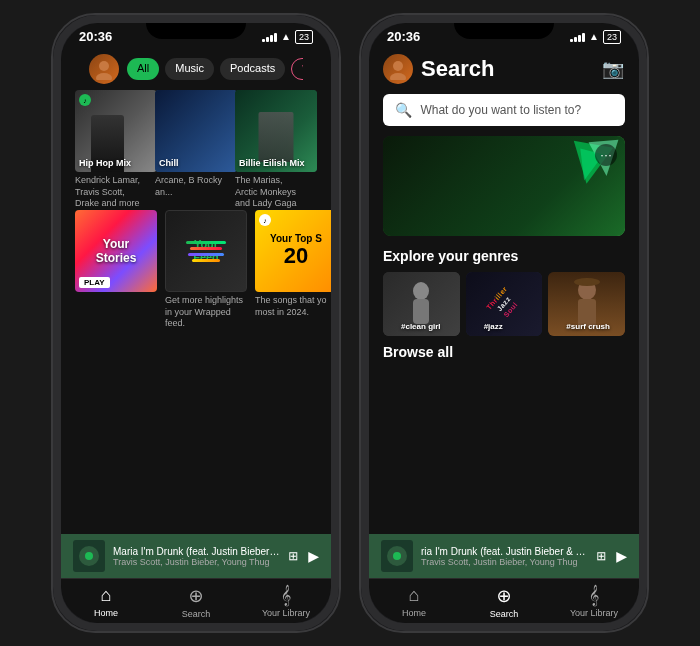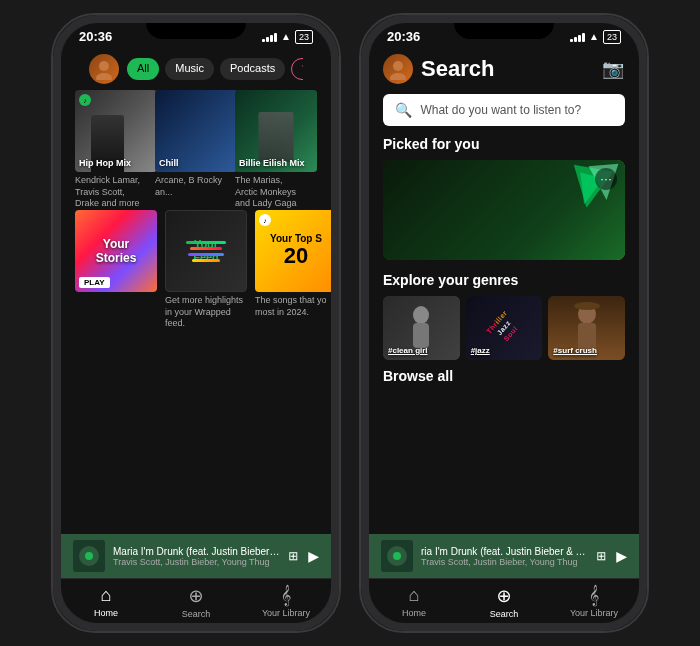--- a/index.html
+++ b/index.html
@@ -511,26 +511,25 @@
     }
     .genre-jazz {
       background: linear-gradient(135deg, #1a1a2e, #16213e);
     }
     .genre-surf {
       background: linear-gradient(135deg, #2d1a0a, #5c3316);
     }
     .genre-label {
       position: absolute;
       bottom: 5px;
-      left: 5px;
+      left: 18px;
       font-size: 8px;
       font-weight: 700;
       color: #fff;
       text-shadow: 0 1px 3px rgba(0,0,0,0.9);
-      text-decoration: underline;
     }
     .genre-figure {
       position: absolute;
       inset: 0;
       display: flex;
       align-items: center;
       justify-content: center;
     }
     .browse-all-title {
       font-size: 14px;
@@ -731,21 +730,20 @@
           </div>
           <span class="camera-btn">📷</span>
         </div>
 
         <div class="search-box">
           <span class="search-icon-inner">🔍</span>
           <span class="search-placeholder">What do you want to listen to?</span>
         </div>
 
         <div class="picked-section">
-          <div class="subsection-title">Picked for you</div>
           <div class="picked-card">
             <div style="position:absolute;inset:0;background:linear-gradient(135deg,#0a1a0a,#0d2e12,#0f4019,#1a6b28)"></div>
 
             <div style="position:absolute;right:15px;top:8px;width:0;height:0;border-left:20px solid transparent;border-right:20px solid transparent;border-top:40px solid #00c853;opacity:0.7;transform:rotate(10deg)"></div>
             <div style="position:absolute;right:5px;top:5px;width:0;height:0;border-left:15px solid transparent;border-right:15px solid transparent;border-top:35px solid #69f0ae;opacity:0.6;transform:rotate(-5deg)"></div>
             <div style="position:absolute;right:25px;top:15px;width:0;height:0;border-left:12px solid transparent;border-right:12px solid transparent;border-top:30px solid #00e676;opacity:0.5;transform:rotate(15deg)"></div>
             <div class="picked-more-btn">···</div>
           </div>
         </div>
 

